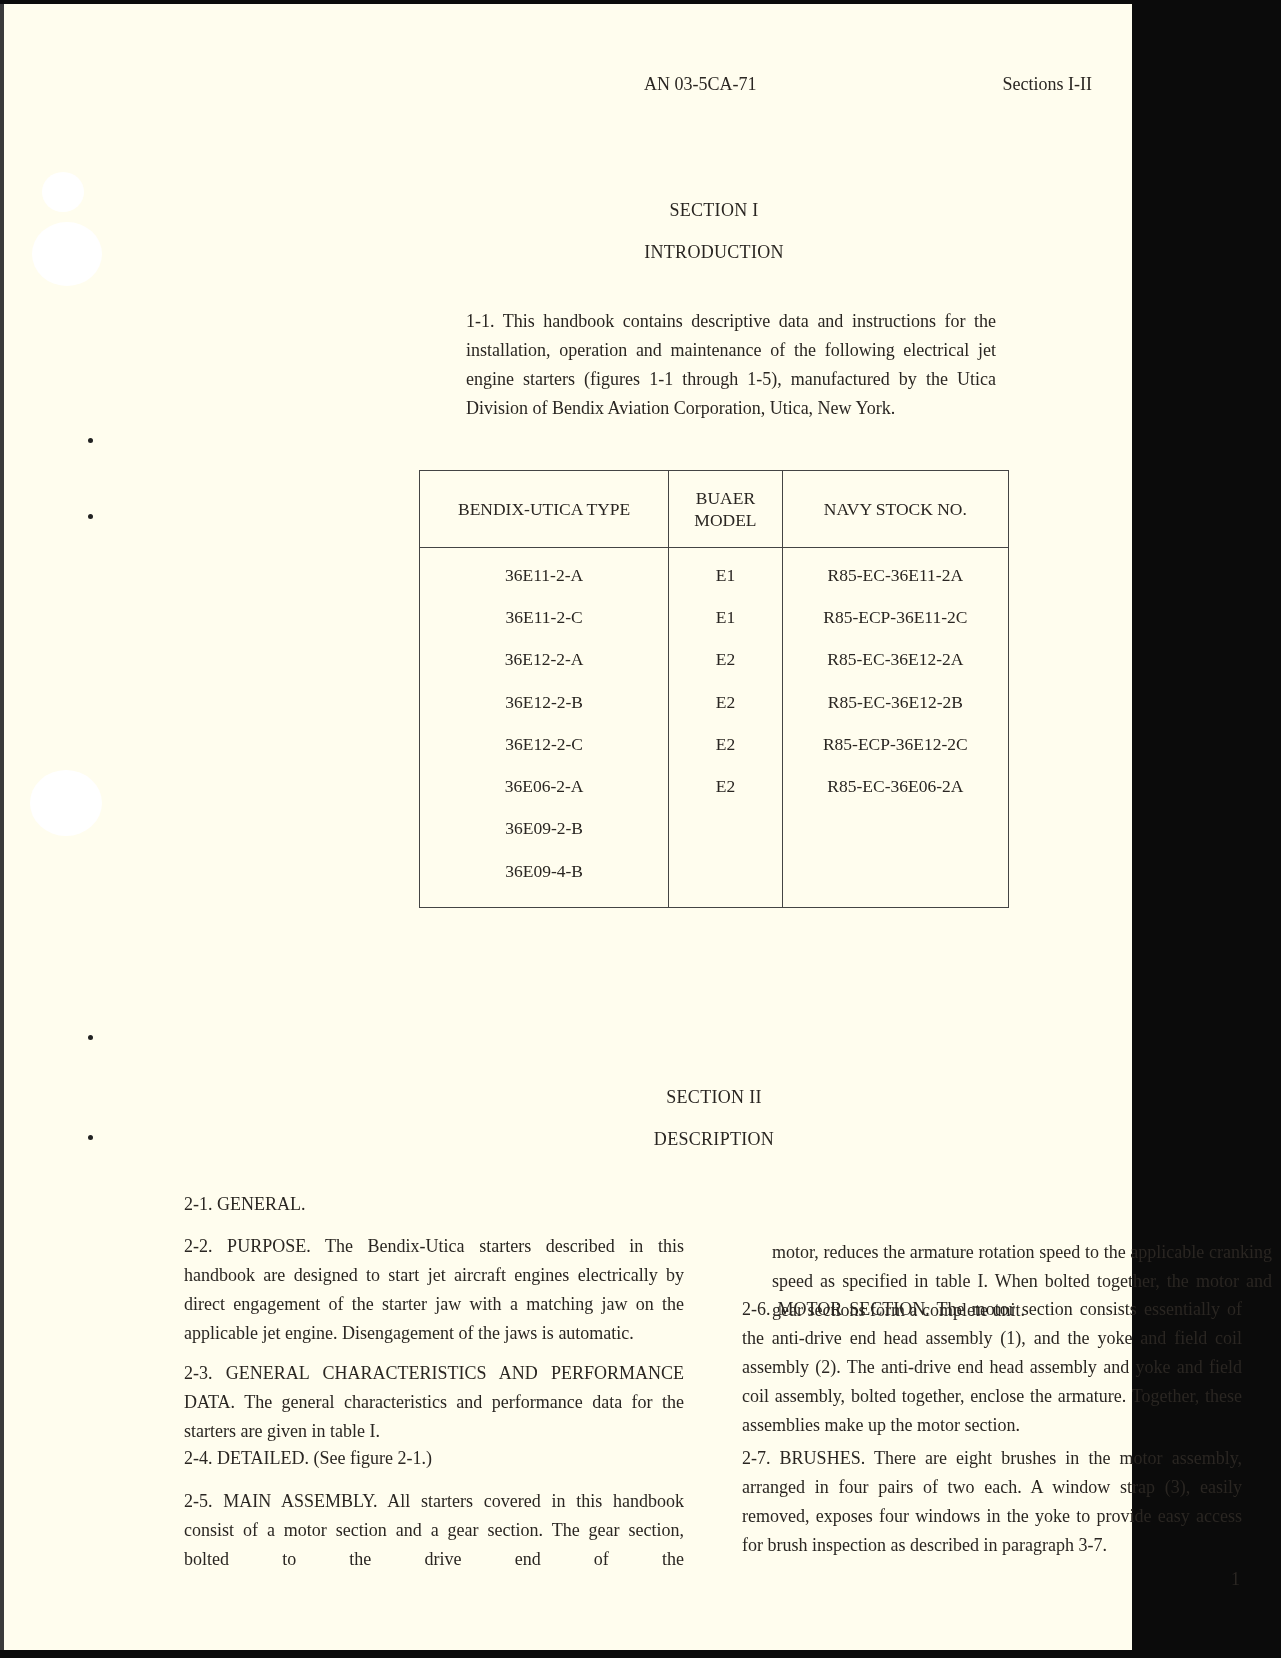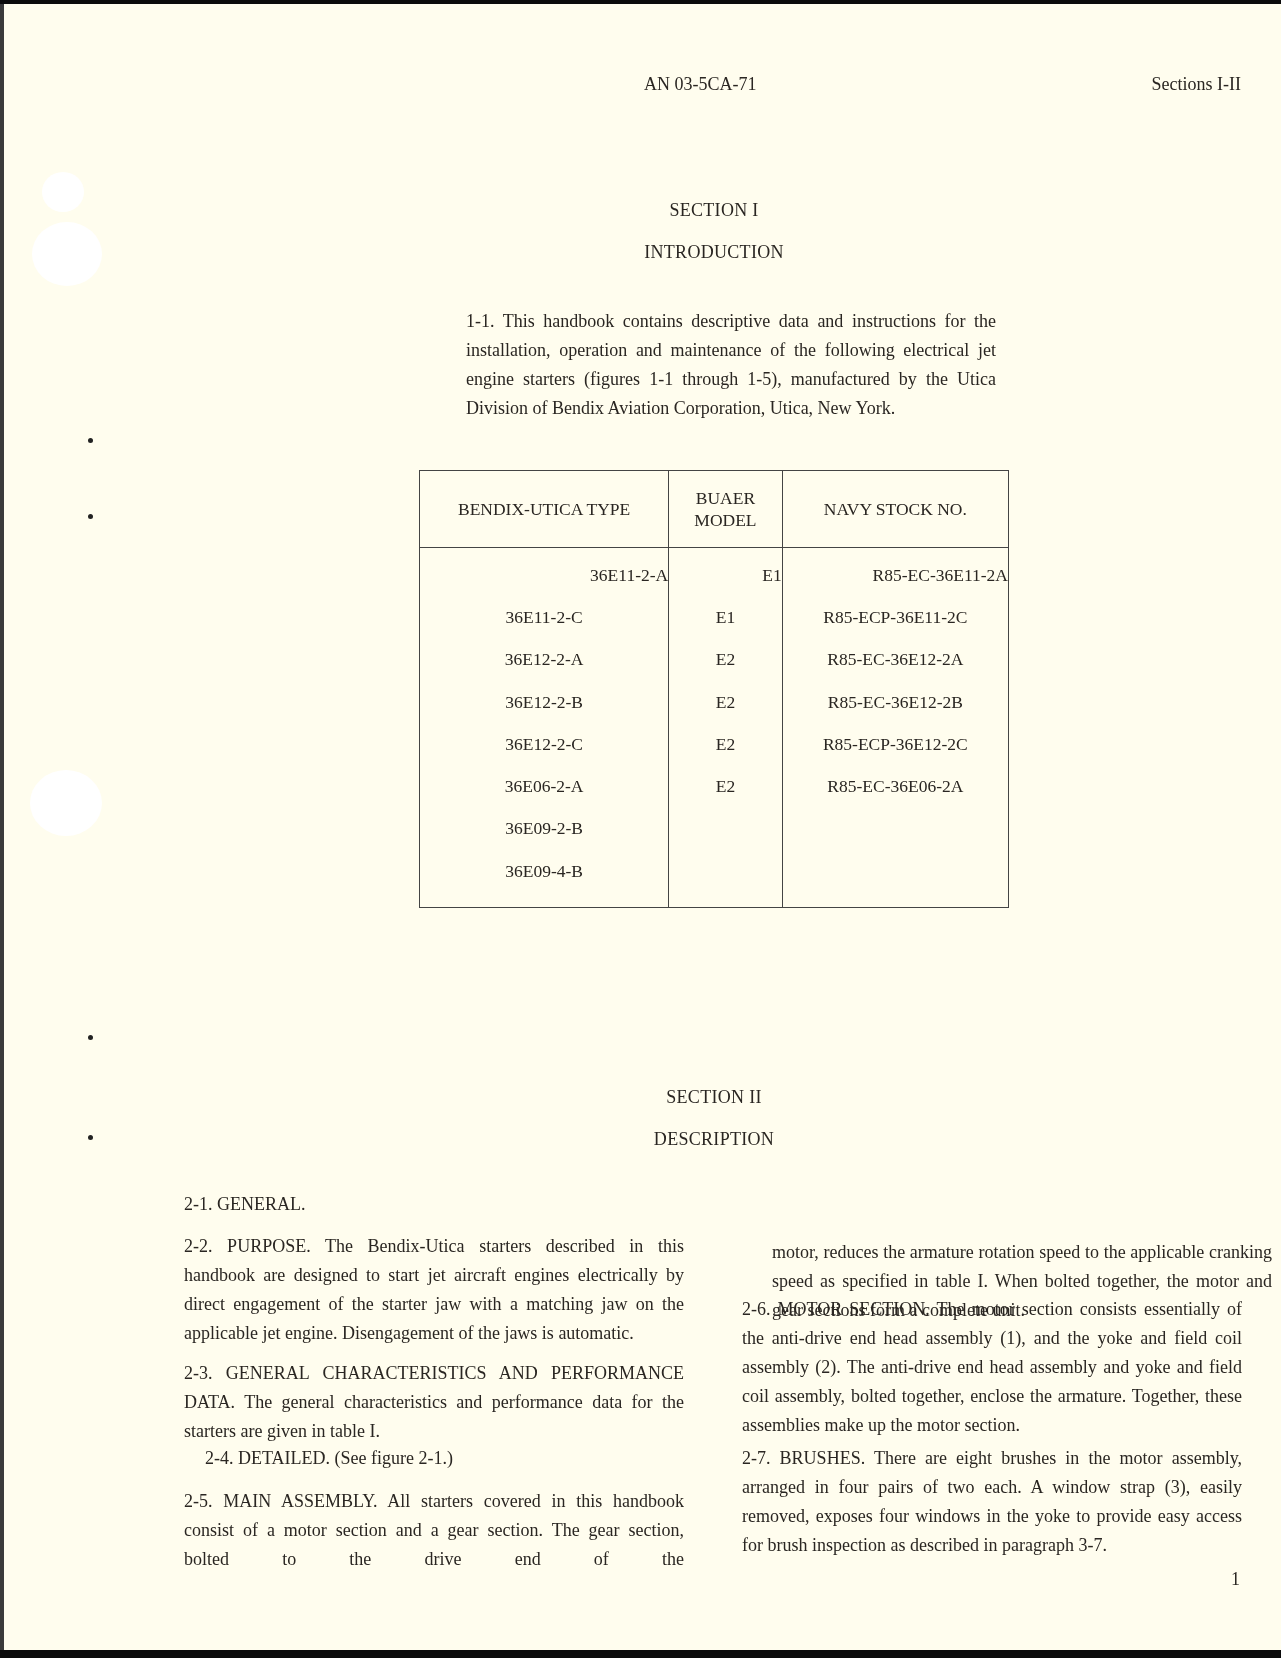--- a/index.html
+++ b/index.html
@@ -3,21 +3,21 @@
 <meta charset="utf-8">
 <style>
   html, body { margin: 0; padding: 0; }
   body {
     width: 1281px; height: 1658px; position: relative; overflow: hidden;
     background: #0b0b0b;
     font-family: "Liberation Serif", "DejaVu Serif", serif;
     color: #2a2622;
   }
   .page {
-    position: absolute; left: 0; top: 4px; width: 1281px; height: 1646px;
+    position: absolute; left: 0; top: 4px; width: 1132px; height: 1646px;
     background: #fffdee;
     border-left: 4px solid #3a3a3a;
     box-sizing: border-box;
   }
   .hole {
     position: absolute; background: #ffffff; border-radius: 50%;
   }
   .dot { position: absolute; width: 5px; height: 5px; background: #222; border-radius: 50%; }
 
   .hdr-left { position: absolute; left: 640px; top: 70px; font-size: 18px; }
@@ -35,21 +35,21 @@
   }
   table.starters th, table.starters td {
     border-left: 1.5px solid #444; border-right: 1.5px solid #444;
     text-align: center; font-weight: normal; padding: 0;
   }
   table.starters thead th {
     border-top: 1.5px solid #444; border-bottom: 1.5px solid #444;
     height: 76px; line-height: 22px; vertical-align: middle;
   }
   table.starters tbody td { height: 42.3px; }
-  table.starters tbody tr:first-child td { padding-top: 6px; text-align: right; }
+  table.starters tbody tr:first-child td { padding-top: 6px; }
   table.starters tbody tr:last-child td { border-bottom: 1.5px solid #444; padding-bottom: 15px; }
   .col1 { width: 250px; } .col2 { width: 113px; } .col3 { width: 227px; }
 
   .page-num { position: absolute; left: 1227px; top: 1565px; font-size: 18px; }
 </style>
 </head>
 <body>
 
 <div class="page">
   <div class="hole" style="left:38px;top:168px;width:42px;height:40px;"></div>
@@ -119,21 +119,21 @@
         </tr>
     </tbody>
   </table>
 
   <div class="center-title" style="top:1083px;">SECTION II</div>
   <div class="center-title" style="top:1125px;">DESCRIPTION</div>
 
   <div class="para" style="left:180px;top:1186px;width:500px;">2-1. GENERAL.</div>
   <div class="para" style="left:180px;top:1228px;width:500px;">2-2. PURPOSE. The Bendix-Utica starters described in this handbook are designed to start jet aircraft engines electrically by direct engagement of the starter jaw with a matching jaw on the applicable jet engine. Disengagement of the jaws is automatic.</div>
   <div class="para" style="left:180px;top:1355px;width:500px;">2-3. GENERAL CHARACTERISTICS AND PERFORMANCE DATA. The general characteristics and performance data for the starters are given in table I.</div>
-  <div class="para" style="left:180px;top:1440px;width:500px;margin-left:21px;">2-4. DETAILED. (See figure 2-1.)</div>
+  <div class="para" style="left:180px;top:1440px;width:500px;">2-4. DETAILED. (See figure 2-1.)</div>
   <div class="para" style="left:180px;top:1483px;width:500px;text-align-last:justify;">2-5. MAIN ASSEMBLY. All starters covered in this handbook consist of a motor section and a gear section. The gear section, bolted to the drive end of the</div>
 
   <div class="para" style="left:768px;top:1186px;width:500px;margin-top:48px;">motor, reduces the armature rotation speed to the applicable cranking speed as specified in table I. When bolted together, the motor and gear sections form a complete unit.</div>
   <div class="para" style="left:738px;top:1291px;width:500px;">2-6. MOTOR SECTION. The motor section consists essentially of the anti-drive end head assembly (1), and the yoke and field coil assembly (2). The anti-drive end head assembly and yoke and field coil assembly, bolted together, enclose the armature. Together, these assemblies make up the motor section.</div>
   <div class="para" style="left:738px;top:1440px;width:500px;">2-7. BRUSHES. There are eight brushes in the motor assembly, arranged in four pairs of two each. A window strap (3), easily removed, exposes four windows in the yoke to provide easy access for brush inspection as described in paragraph 3-7.</div>
 
   <div class="page-num">1</div>
 </div>
 
 </body></html>

